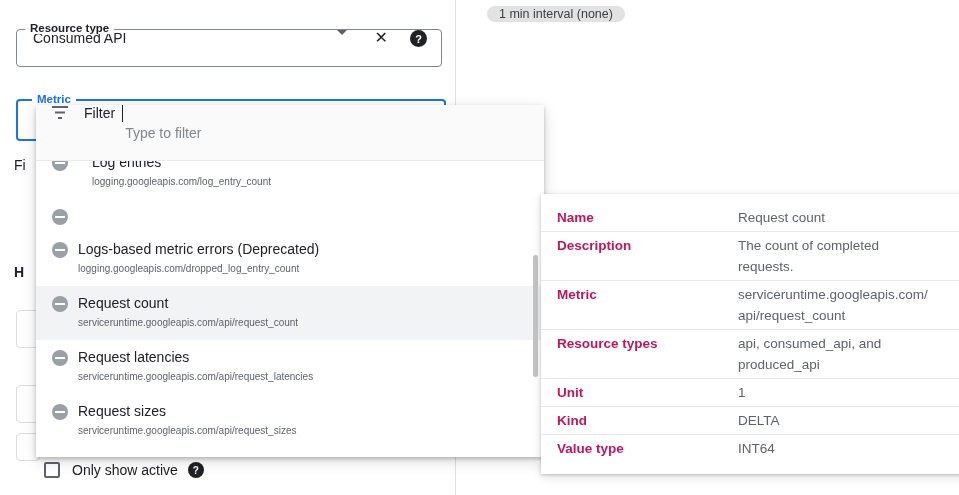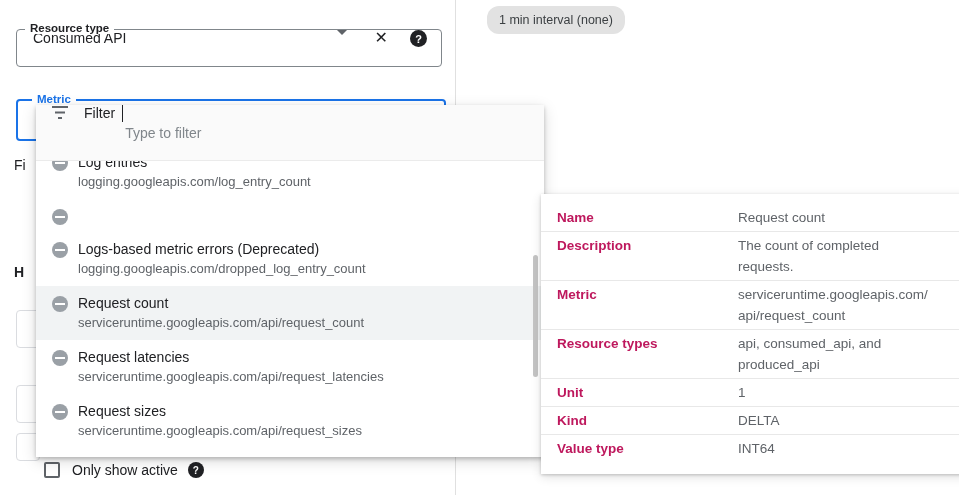--- a/index.html
+++ b/index.html
@@ -5,21 +5,21 @@
   * { margin:0; padding:0; box-sizing:border-box; }
   html,body { width:959px; height:495px; }
   body {
     position:relative; background:#fff; overflow:hidden;
     font-family:"Liberation Sans","DejaVu Sans",sans-serif;
     color:#202124; font-size:14px;
   }
   .v-divider { position:absolute; left:455px; top:0; width:1px; height:495px; background:#e0e0e0; }
 
   
-  .chip { position:absolute; left:487px; top:6px; height:28px; background:#e2e2e2;
+  .chip { position:absolute; left:487px; top:6px; height:16px; background:#e2e2e2;
     border-radius:12px; padding:0 12px; display:flex; align-items:center;
     font-size:12.5px; color:#3c4043; white-space:nowrap; }
 
   
   .resource-field { position:absolute; left:16px; top:29px; width:426px; height:38px;
     border:1px solid #80868b; border-radius:4px; background:#fff;
     display:flex; padding:0 14px 0 16px; }
   .field-label { position:absolute; left:8px; top:-8px; background:#fff; padding:0 5px;
     font-size:11.5px; font-weight:bold; color:#202124; white-space:nowrap; }
   .resource-value { flex:1; font-size:14px; color:#202124; }
@@ -50,28 +50,28 @@
   .filter-row { height:56px; background:#fafafa; border-bottom:1px solid #ebebeb;
     display:flex; padding:0 16px; }
   .filter-label { margin-left:14px; font-size:14px; color:#202124; }
   .caret-bar { width:1px; height:17px; background:#202124; margin-left:7px; }
   .filter-input { flex:1; border:none; outline:none; background:transparent;
     font-family:inherit; font-size:14px; color:#202124; margin-left:2px; }
   .filter-input::placeholder { color:#80868b; }
 
   .list { height:296px; overflow:hidden; position:relative; }
   .item { display:flex; align-items:flex-start; padding:7px 16px; cursor:pointer; }
-  .item:first-child { margin-top:-16px; }
+  .item:first-child { margin-top:-16px;gap:14px; }
   .item.selected { background:#f1f3f4; }
   .minus-icon { width:16px; height:16px; border-radius:50%; background:#9aa0a6; position:relative;
     flex:none; margin-top:3px; }
   .minus-icon::after { content:""; position:absolute; left:3px; right:3px; top:7px; height:2px; background:#fff; }
   .item-text { margin-left:10px; min-width:0; }
   .item-title { display:block; font-size:14px; line-height:20px; color:#202124; }
-  .item-sub { display:block; font-size:13px; line-height:20px; color:#5f6368; }
+  .item-sub { display:block; font-size:10px; line-height:20px; color:#5f6368; }
   .scroll-thumb { position:absolute; right:6px; top:150px; width:5px; height:122px;
     background:#c4c4c4; border-radius:3px; cursor:pointer; }
 
   
   .details-card { position:absolute; left:541px; top:194px; width:430px; background:#fff; z-index:30;
     padding:10px 0 12px 0;
     box-shadow:0 1px 3px rgba(0,0,0,.2), 0 3px 10px rgba(0,0,0,.12); }
   .drow { display:flex; padding:3px 36px 3px 16px; border-bottom:1px solid #e8e8e8; }
   .drow:last-child { border-bottom:none; }
   .dlabel { width:181px; flex:none; font-size:13.5px; font-weight:bold; color:#be185d; line-height:21px; }

